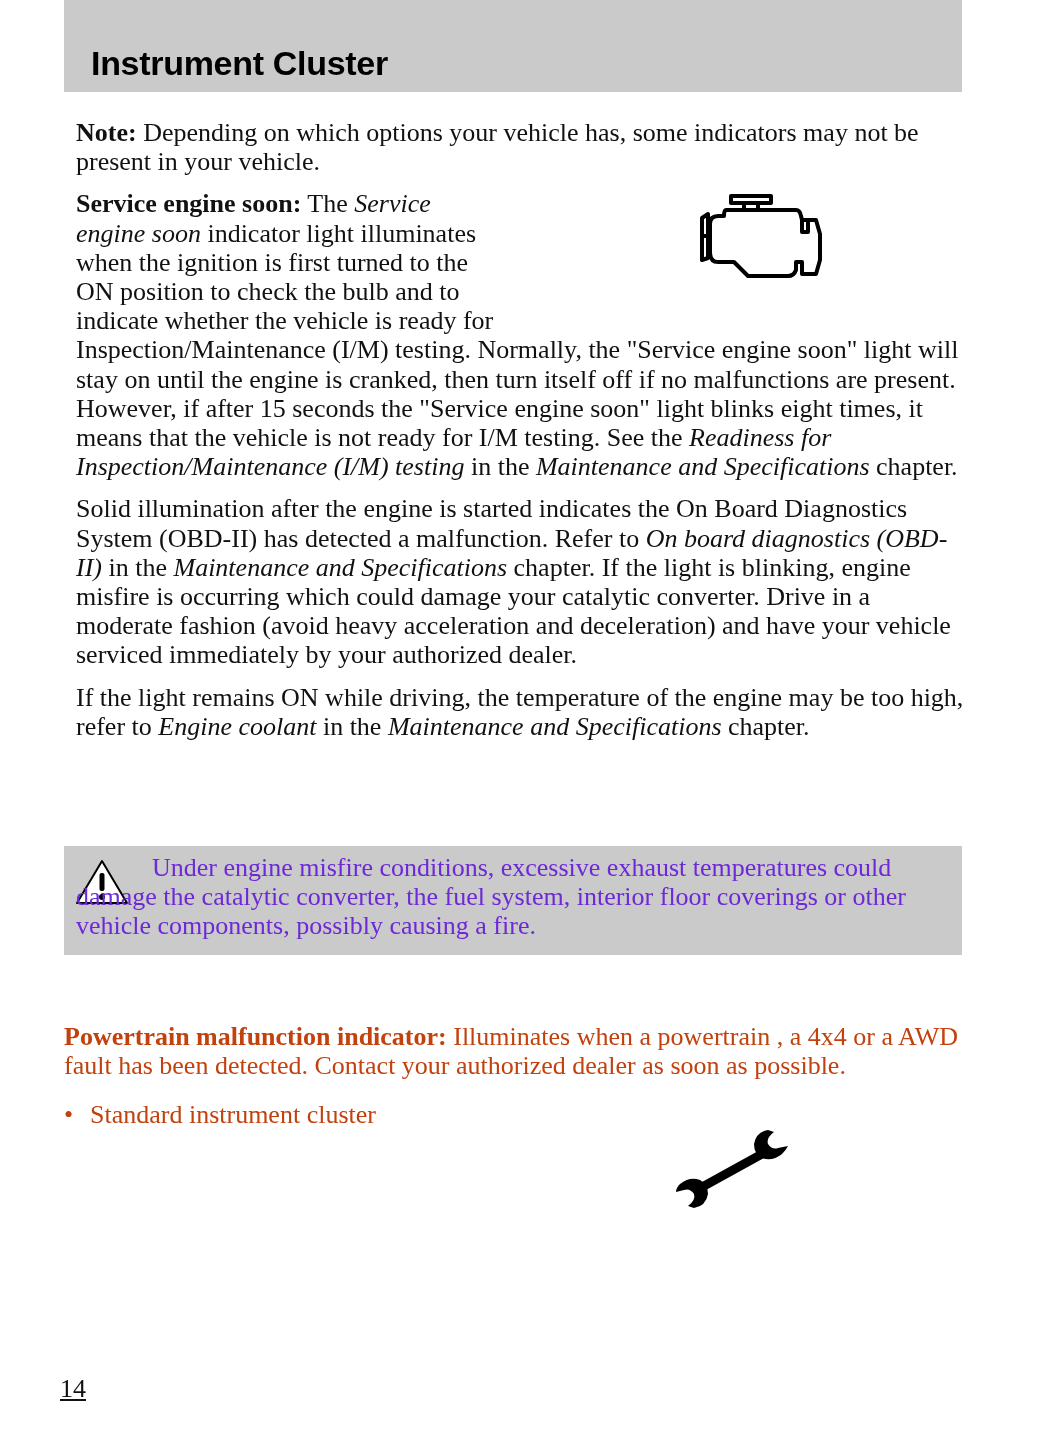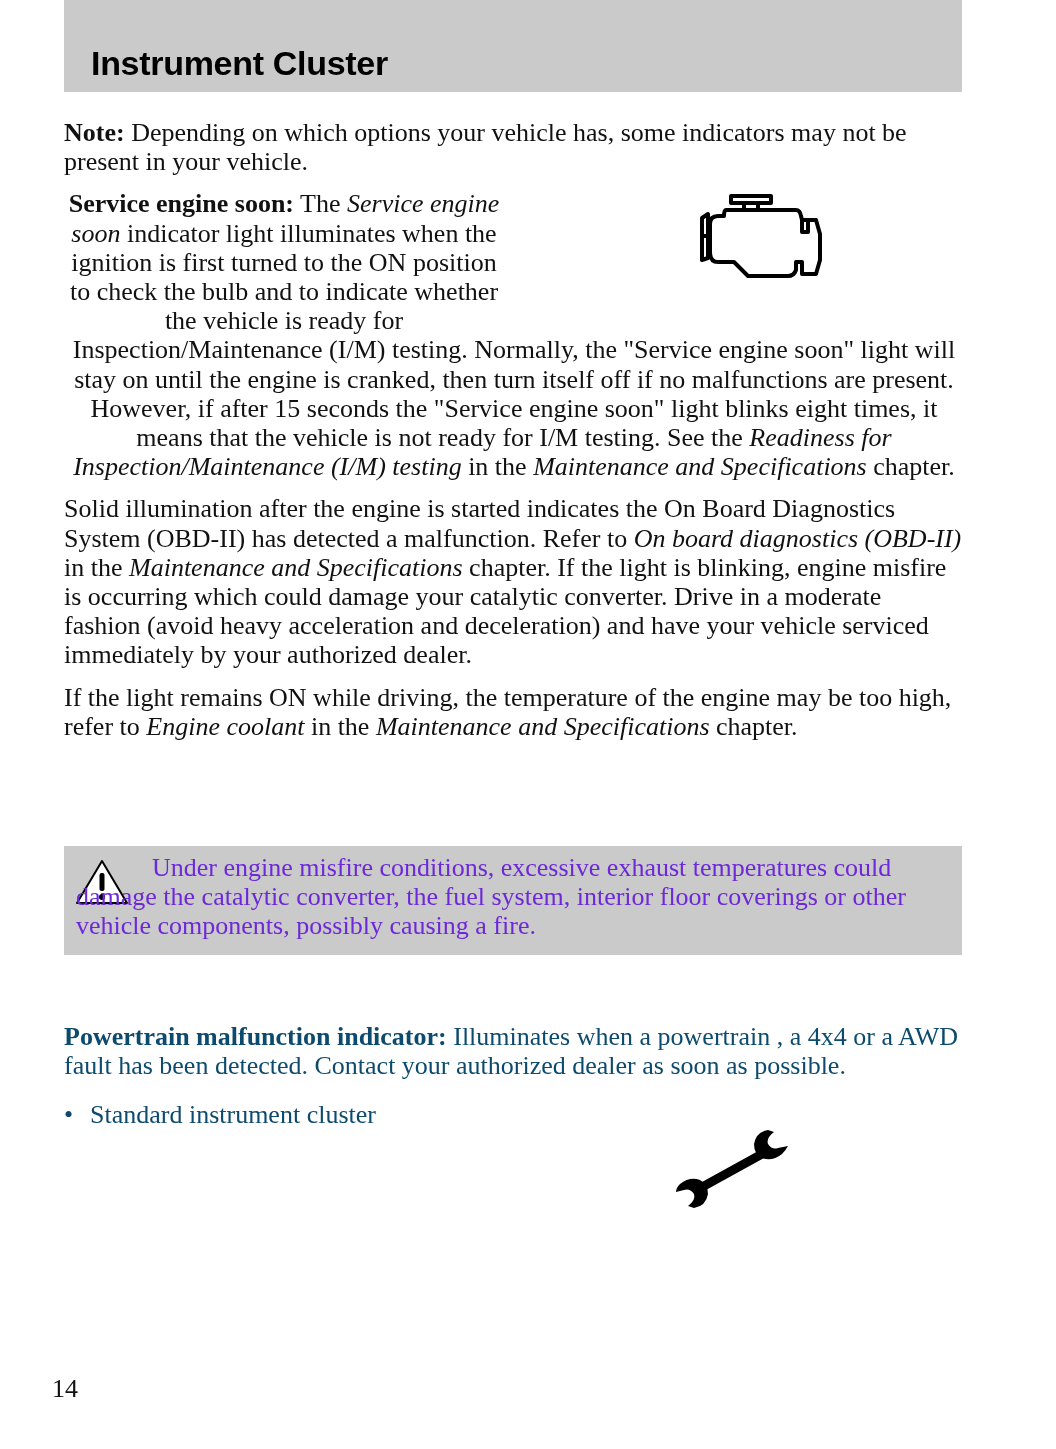--- a/index.html
+++ b/index.html
@@ -15,21 +15,21 @@
   .header-title {
     position: absolute; left: 27px; top: 44px;
     font-family: "Liberation Sans", "DejaVu Sans", sans-serif;
     font-weight: bold; font-size: 34px; letter-spacing: -0.3px; color: #000;
   }
   .content {
     position: absolute; left: 64px; top: 118px; width: 900px;
     font-family: "Liberation Serif", "DejaVu Serif", serif;
     font-size: 26px; line-height: 29.2px; color: #111;
   }
-  p { margin: 0 0 13px 0; }
+  p { margin: 0 0 13px 12px; }
   b { font-weight: bold; }
   i { font-style: italic; }
   .engine-icon {
     position: absolute; left: 696px; top: 190px; width: 130px; height: 92px;
   }
   .warning-box {
     position: absolute; left: 64px; top: 846px; width: 898px; height: 109px;
     background: #cacaca;
   }
   .warning-text {
@@ -37,45 +37,45 @@
     font-family: "Liberation Serif", "DejaVu Serif", serif;
     font-size: 26px; line-height: 29.2px; color: #6d28d9;
     text-indent: 76px;
   }
   .warning-icon {
     position: absolute; left: 10px; top: 12px; width: 56px; height: 48px;
   }
   .powertrain {
     position: absolute; left: 64px; top: 1022px; width: 900px;
     font-family: "Liberation Serif", "DejaVu Serif", serif;
-    font-size: 26px; line-height: 29.2px; color: #0c4a6e;
+    font-size: 26px; line-height: 29.2px; color: #c2410c;
   }
   .bullet-item { margin-top: 20px; }
   .bullet-dot { display: inline-block; width: 26px; }
   .wrench-icon {
     position: absolute; left: 672px; top: 1124px; width: 120px; height: 86px;
   }
   .page-number {
-    position: absolute; left: 52px; top: 1374px;
+    position: absolute; left: 60px; top: 1374px;
     font-family: "Liberation Serif", "DejaVu Serif", serif;
-    font-size: 26px; color: #111;
+    font-size: 26px; color: #111; text-decoration: underline;
   }
 </style>
 </head>
 <body>
 
 <div class="header-band">
   <div class="header-title">Instrument Cluster</div>
 </div>
 
 <div class="content">
   <p>
     <b>Note:</b><span> Depending on which options your vehicle has, some indicators may not be present in your vehicle.</span>
   </p>
-  <p style="padding-right:0;text-align:center;">
+  <p style="padding-right:0;">
     <span style="float:right; width:460px; height:120px;"></span>
     <b>Service engine soon:</b><span> The </span><i>Service engine soon</i><span> indicator light illuminates when the ignition is first turned to the ON position to check the bulb and to indicate whether the vehicle is ready for Inspection/Maintenance (I/M) testing. Normally, the "Service engine soon" light will stay on until the engine is cranked, then turn itself off if no malfunctions are present. However, if after 15 seconds the "Service engine soon" light blinks eight times, it means that the vehicle is not ready for I/M testing. See the </span><i>Readiness for Inspection/Maintenance (I/M) testing</i><span> in the </span><i>Maintenance and Specifications</i><span> chapter.</span>
   </p>
   <p>
     <span>Solid illumination after the engine is started indicates the On Board Diagnostics System (OBD-II) has detected a malfunction. Refer to </span><i>On board diagnostics (OBD-II)</i><span> in the </span><i>Maintenance and Specifications</i><span> chapter. If the light is blinking, engine misfire is occurring which could damage your catalytic converter. Drive in a moderate fashion (avoid heavy acceleration and deceleration) and have your vehicle serviced immediately by your authorized dealer.</span>
   </p>
   <p>
     <span>If the light remains ON while driving, the temperature of the engine may be too high, refer to </span><i>Engine coolant</i><span> in the </span><i>Maintenance and Specifications</i><span> chapter.</span>
   </p>
 </div>

